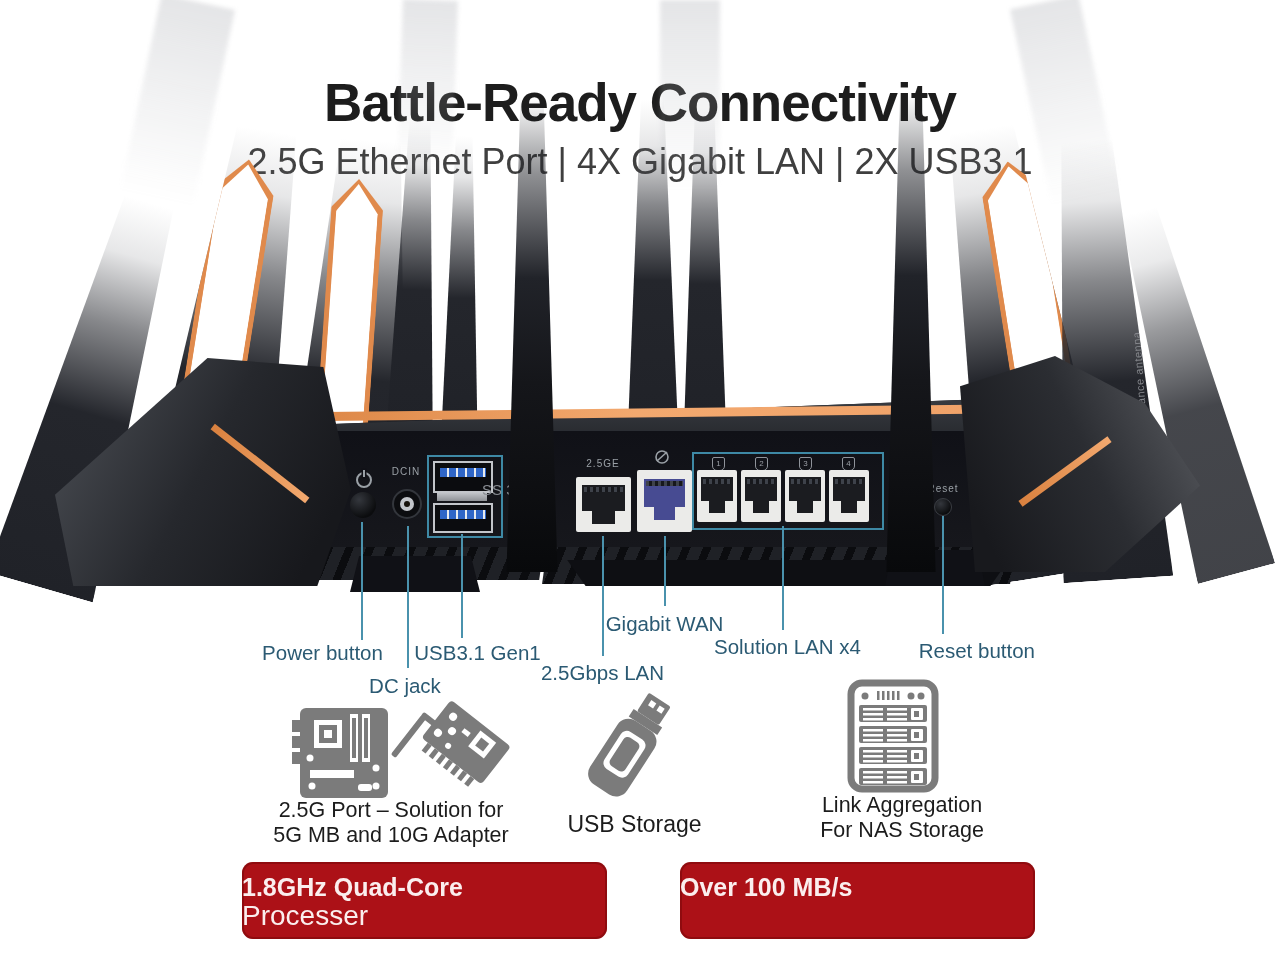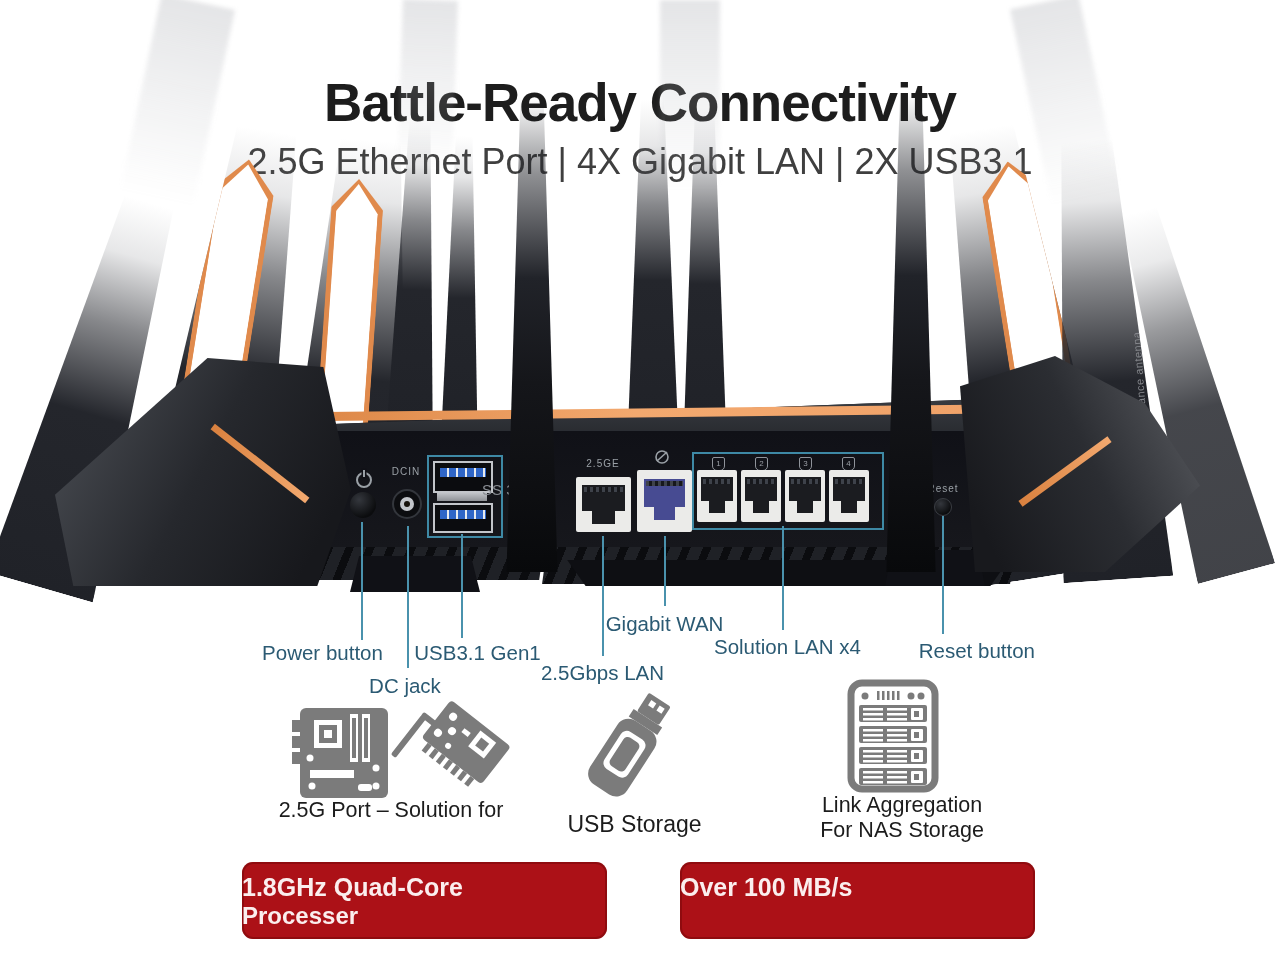--- a/index.html
+++ b/index.html
@@ -77,21 +77,21 @@
   .clabel{font-size:20.5px;color:var(--c-label,#2b5a73);text-align:center;}
 
   
   .caption{color:#1c1c1c;text-align:center;font-size:21.5px;line-height:24.5px;}
   .caption.big{font-size:23px;}
 
   
   .badge{background:var(--c-red,#ac1117);border-radius:11px;color:#fbeeee;
          padding-top:11px;box-sizing:border-box;box-shadow:inset 0 0 0 2px rgba(120,8,10,.55);}
   .badge .l1{font-size:25px;font-weight:bold;line-height:29px;}
-  .badge .l2{font-size:24px;line-height:28px;font-weight:bold;}
+  .badge .l2{font-size:28px;line-height:28px;}
 </style>
 </head>
 <body>
 
 <div class="stage">
 
   <div class="abs title">Battle-Ready Connectivity</div>
   <div class="abs subtitle">2.5G Ethernet Port | 4X Gigabit LAN | 2X USB3.1</div>
 
   <div class="abs ghost" style="left:140px;top:0;width:75px;height:200px;transform:rotate(12deg);"></div>
@@ -347,20 +347,21 @@
     <g fill="var(--c-icon,#7b7b7b)">
       <rect x="71" y="33" width="5" height="6"></rect>
         <rect x="71" y="54" width="5" height="6"></rect>
       <rect x="71" y="75" width="5" height="6"></rect>
         <rect x="71" y="96" width="5" height="6"></rect>
     </g>
   </svg>
 
   <div class="abs caption" style="left:262px;top:798px;width:258px;">
     <div>2.5G Port – Solution for</div>
+    <div>5G MB and 10G Adapter</div>
   </div>
   <div class="abs caption big" style="left:542px;top:812px;width:185px;">
     <div>USB Storage</div>
   </div>
   <div class="abs caption" style="left:806px;top:793px;width:192px;">
     <div>Link Aggregation</div>
     <div>For NAS Storage</div>
   </div>
 
   <div class="abs badge" style="left:242px;top:862px;width:365px;height:77px;">

